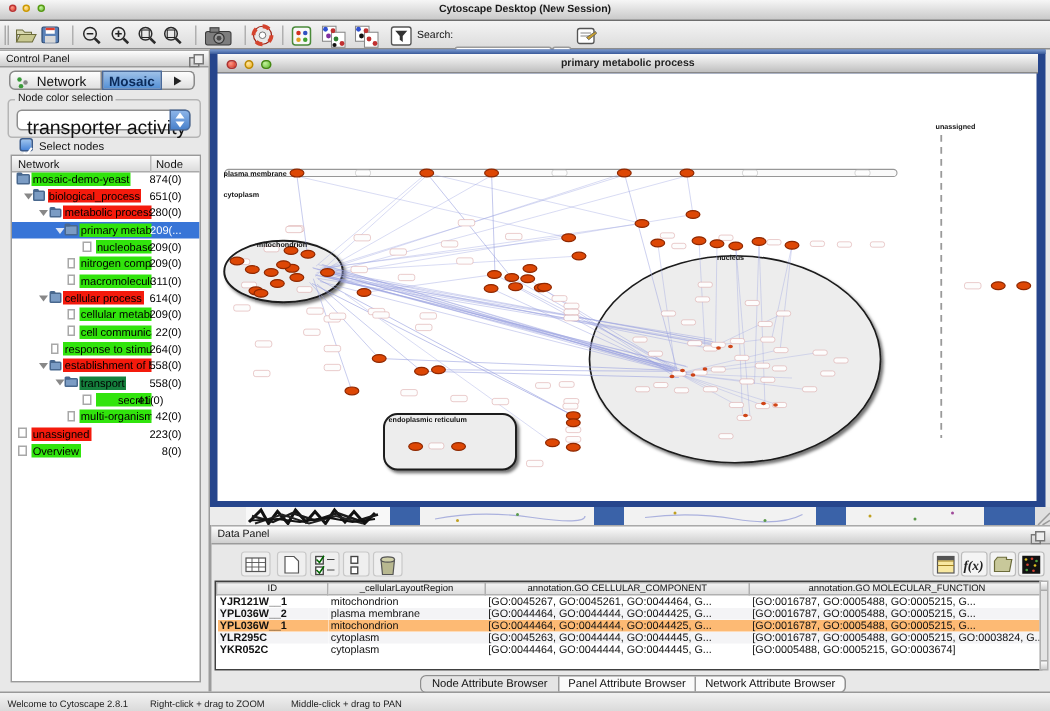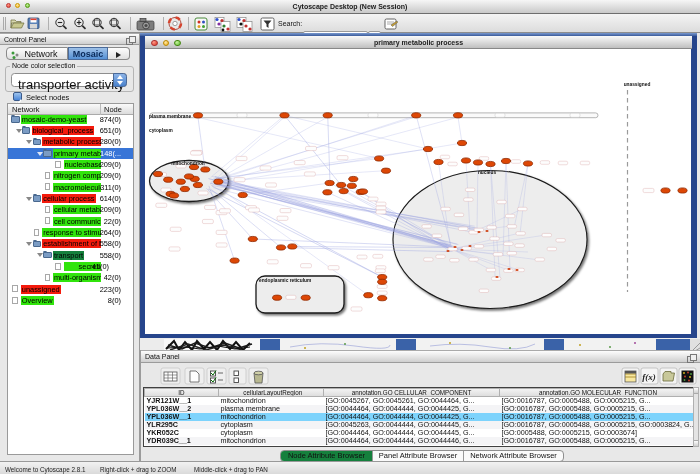--- a/index.html
+++ b/index.html
@@ -170,21 +170,21 @@
             <div style="position:absolute;left:24.6px;top:1.2px;width:4px;height:2px;background:#7b9cc4;border:0.5px solid #49688e;border-radius:1px"></div>
             <div style="position:absolute;left:34.2px;top:0.8px;height:9px;max-width:58.8px;overflow:hidden;line-height:9.2px;background:#f41a0c;color:#000;font-size:7.4px;padding:0 1px;white-space:nowrap">metabolic process</div>
             <div style="position:absolute;right:12px;top:0.8px;height:9px;line-height:9.2px;color:#000;font-size:7.4px">280(0)</div>
           </div>
 <div style="position:absolute;left:0;top:148.4px;width:100%;height:11.3px">
             <div style="position:absolute;left:0;top:0;width:100%;height:11.3px;background:#3875d7"></div>
             <div style="position:absolute;left:29.1px;top:3.5px;width:0;height:0;border-left:3.4px solid transparent;border-right:3.4px solid transparent;border-top:4.6px solid #dde6f5"></div>
             <div style="position:absolute;left:35.3px;top:2.2px;width:8.5px;height:6.5px;background:#7b9cc4;border:0.5px solid #49688e;border-radius:1px"></div>
             <div style="position:absolute;left:35.3px;top:1.2px;width:4px;height:2px;background:#7b9cc4;border:0.5px solid #49688e;border-radius:1px"></div>
             <div style="position:absolute;left:44.9px;top:0.8px;height:9px;max-width:48.1px;overflow:hidden;line-height:9.2px;background:#31e40c;color:#000;font-size:7.4px;padding:0 1px;white-space:nowrap">primary metabo</div>
-            <div style="position:absolute;right:12px;top:0.8px;height:9px;line-height:9.2px;color:#fff;font-size:7.4px">148(...</div>
+            <div style="position:absolute;right:12px;top:0.8px;height:9px;line-height:9.2px;color:#fff;font-size:7.4px">209(...</div>
           </div>
 <div style="position:absolute;left:0;top:159.7px;width:100%;height:11.3px">
             <div style="position:absolute;left:47.2px;top:1.5px;width:5.5px;height:7px;background:#fff;border:0.5px solid #a8a8a8"></div>
             <div style="position:absolute;left:55.6px;top:0.8px;height:9px;max-width:37.4px;overflow:hidden;line-height:9.2px;background:#31e40c;color:#000;font-size:7.4px;padding:0 1px;white-space:nowrap">nucleobase-</div>
             <div style="position:absolute;right:12px;top:0.8px;height:9px;line-height:9.2px;color:#000;font-size:7.4px">209(0)</div>
           </div>
 <div style="position:absolute;left:0;top:171.0px;width:100%;height:11.3px">
             <div style="position:absolute;left:36.5px;top:1.5px;width:5.5px;height:7px;background:#fff;border:0.5px solid #a8a8a8"></div>
             <div style="position:absolute;left:44.9px;top:0.8px;height:9px;max-width:48.1px;overflow:hidden;line-height:9.2px;background:#31e40c;color:#000;font-size:7.4px;padding:0 1px;white-space:nowrap">nitrogen compo</div>
             <div style="position:absolute;right:12px;top:0.8px;height:9px;line-height:9.2px;color:#000;font-size:7.4px">209(0)</div>
@@ -612,55 +612,49 @@
             <td class="c2">mitochondrion</td>
             <td class="c3">[GO:0045267, GO:0045261, GO:0044464, G...</td>
             <td class="c4">[GO:0016787, GO:0005488, GO:0005215, G...</td>
           </tr>
 <tr style="background:#f4f4f6">
             <td class="c1"><b>YPL036W__2</b></td>
             <td class="c2">plasma membrane</td>
             <td class="c3">[GO:0044464, GO:0044444, GO:0044425, G...</td>
             <td class="c4">[GO:0016787, GO:0005488, GO:0005215, G...</td>
           </tr>
-<tr style="background:#7dd3fc">
+<tr style="background:#fdba74">
             <td class="c1"><b>YPL036W__1</b></td>
             <td class="c2">mitochondrion</td>
             <td class="c3">[GO:0044464, GO:0044444, GO:0044425, G...</td>
             <td class="c4">[GO:0016787, GO:0005488, GO:0005215, G...</td>
           </tr>
 <tr style="background:#f4f4f6">
             <td class="c1"><b>YLR295C</b></td>
             <td class="c2">cytoplasm</td>
             <td class="c3">[GO:0045263, GO:0044444, GO:0044445, G...</td>
             <td class="c4">[GO:0016787, GO:0005488, GO:0005215, GO:0003824, G...</td>
           </tr>
 <tr style="background:#ffffff">
             <td class="c1"><b>YKR052C</b></td>
             <td class="c2">cytoplasm</td>
             <td class="c3">[GO:0044464, GO:0044444, GO:0044445, G...</td>
             <td class="c4">[GO:0005488, GO:0005215, GO:0003674]</td>
           </tr>
-<tr style="background:#f4f4f6">
-            <td class="c1"><b>YDR039C__1</b></td>
-            <td class="c2">mitochondrion</td>
-            <td class="c3">[GO:0044464, GO:0044444, GO:0044446, G...</td>
-            <td class="c4">[GO:0016787, GO:0005488, GO:0005215, G...</td>
-          </tr>
     </tbody>
       </table>
   </div>
 
   <div style="position:absolute;right:1px;top:36.5px;width:6px;height:60px;background:#e4e4e4;border:1px solid #b0b0b0;">
     <div style="position:absolute;top:0;left:0;width:100%;height:6px;background:linear-gradient(#fdfdfd,#cfcfcf);border-bottom:1px solid #aaa"></div>
     <div style="position:absolute;bottom:0;left:0;width:100%;height:6px;background:linear-gradient(#fdfdfd,#cfcfcf);border-top:1px solid #aaa"></div>
   </div>
 
   <div style="position:absolute;left:139px;top:100px;width:284px;height:11.5px;font-size:7.5px;color:#111;background:#fafafa;border:1px solid #8f8f8f;border-radius:4px;">
-    <span style="position:absolute;left:0;top:0;width:91px;height:9.5px;background:#15803d;border-radius:3px 0 0 3px;text-align:center;line-height:9.5px">Node Attribute Browser</span>
+    <span style="position:absolute;left:0;top:0;width:91px;height:9.5px;background:#e5e5e5;border-radius:3px 0 0 3px;text-align:center;line-height:9.5px">Node Attribute Browser</span>
     <span style="position:absolute;left:91px;top:0;width:91px;height:9.5px;border-left:1px solid #999;text-align:center;line-height:9.5px">Panel Attribute Browser</span>
     <span style="position:absolute;left:182px;top:0;width:100px;height:9.5px;border-left:1px solid #999;text-align:center;line-height:9.5px">Network Attribute Browser</span>
   </div>
 </div>
 
 <div class="abs" style="left:0;top:461px;width:700px;height:13px;background:linear-gradient(#f2f2f2,#dadada);border-top:1px solid #999;font-size:6.3px;color:#222">
   <span style="position:absolute;left:5px;top:3.5px">Welcome to Cytoscape 2.8.1</span>
   <span style="position:absolute;left:100px;top:3.5px">Right-click + drag to ZOOM</span>
   <span style="position:absolute;left:194px;top:3.5px">Middle-click + drag to PAN</span>
 </div>

